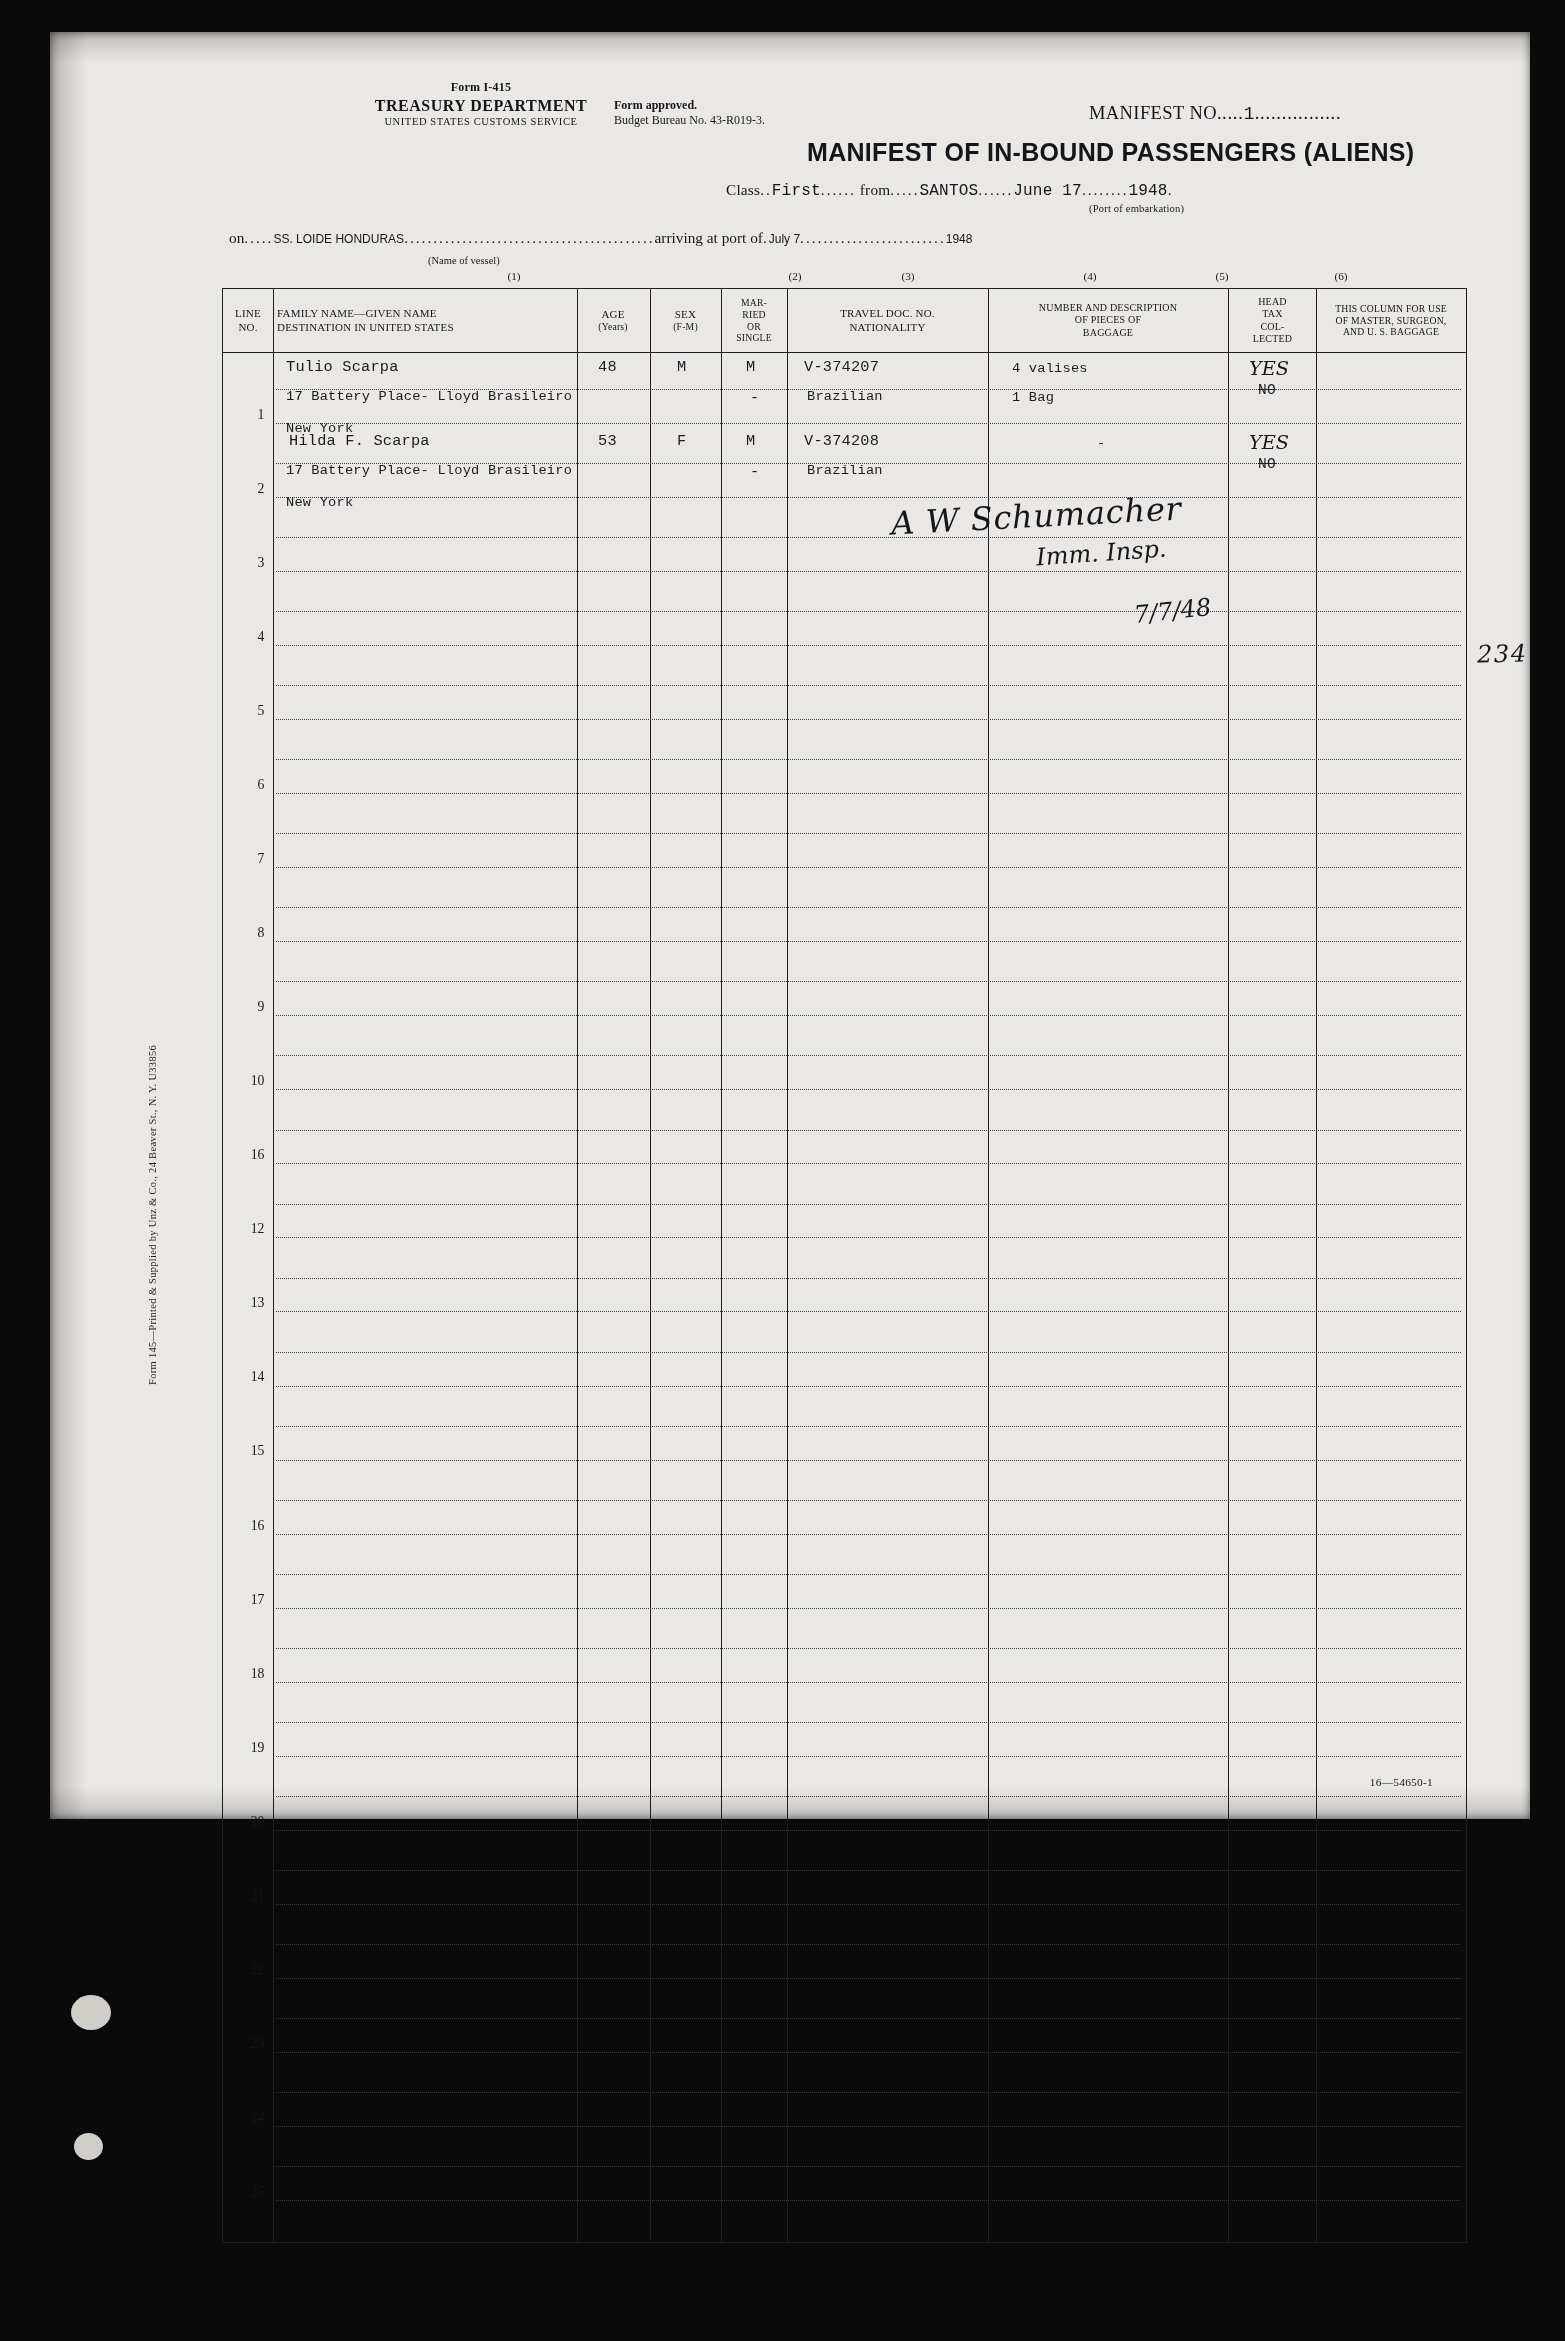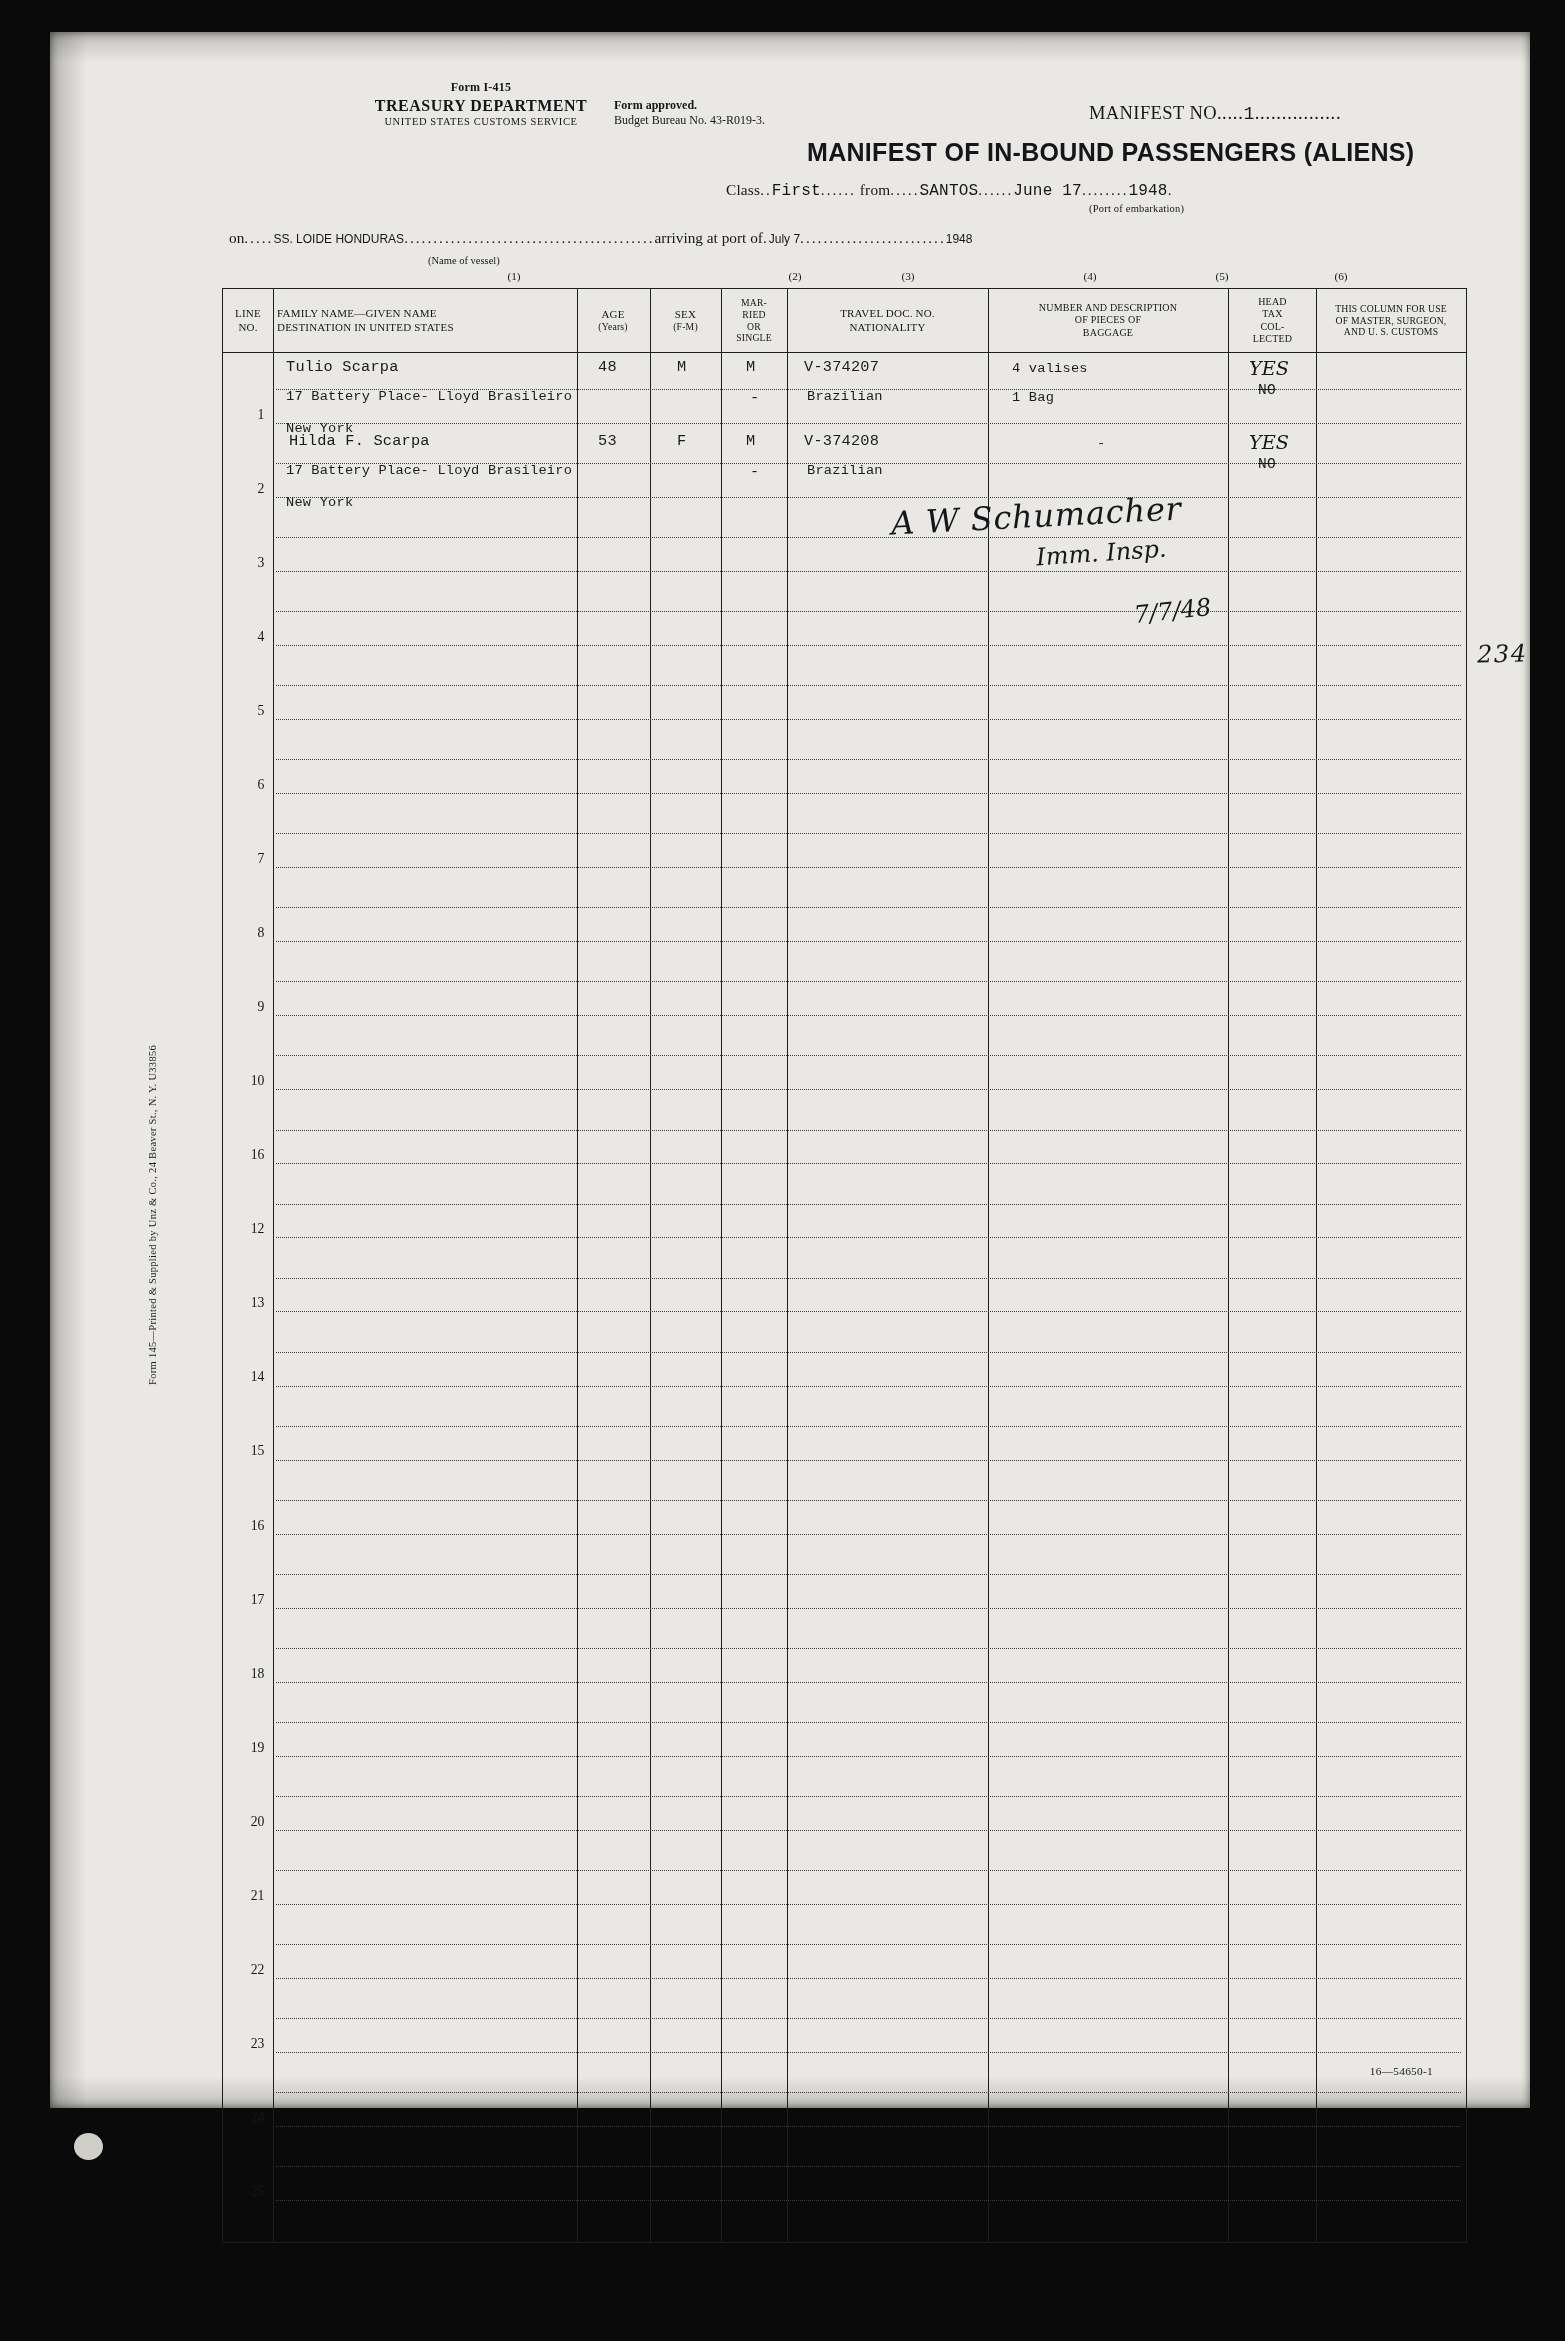--- a/index.html
+++ b/index.html
@@ -19,21 +19,21 @@
     position: absolute;
     left: 0; top: 0;
     width: 1565px; height: 2342px;
     background: #0a0a0a;
   }
   #paper {
     position: absolute;
     left: 50px;
     top: 32px;
     width: 1480px;
-    height: 2076px;
+    height: 1787px;
     background: #e9e8e4;
     box-shadow: 0 0 9.7px rgba(0,0,0,0.6) inset;
   }
   
   #paper::before {
     content: "";
     position: absolute;
     left: 0; top: 0; right: 0; bottom: 0;
     background: linear-gradient(90deg, rgba(0,0,0,0.22) 0px, rgba(0,0,0,0.0) 37px),
                 linear-gradient(180deg, rgba(0,0,0,0.18) 0px, rgba(0,0,0,0) 31px),
@@ -317,21 +317,21 @@
       </div>
       <div class="hdrcell" style="left:1005px; width:89px; font-size:10px;">
         <span>HEAD</span>
         <span>TAX</span>
         <span>COL-</span>
         <span>LECTED</span>
       </div>
       <div class="hdrcell" style="left:1093px; width:150px; font-size:9.7px;">
         <span>THIS COLUMN FOR USE</span>
         <span>OF MASTER, SURGEON,</span>
-        <span>AND U. S. CUSTOMS</span>
+        <span>AND U. S. BAGGAGE</span>
       </div>
 
       <div id="rowlines">
           <div class="rowline" style="left: 53px; right: 4.8px; top: 100px;"></div>
           <div class="rowline" style="left: 53px; right: 4.8px; top: 134px;"></div>
           <div class="rowline" style="left: 53px; right: 4.8px; top: 174px;"></div>
           <div class="rowline" style="left: 53px; right: 4.8px; top: 208px;"></div>
           <div class="rowline" style="left: 53px; right: 4.8px; top: 248px;"></div>
           <div class="rowline" style="left: 53px; right: 4.8px; top: 282px;"></div>
           <div class="rowline" style="left: 53px; right: 4.8px; top: 322px;"></div>

